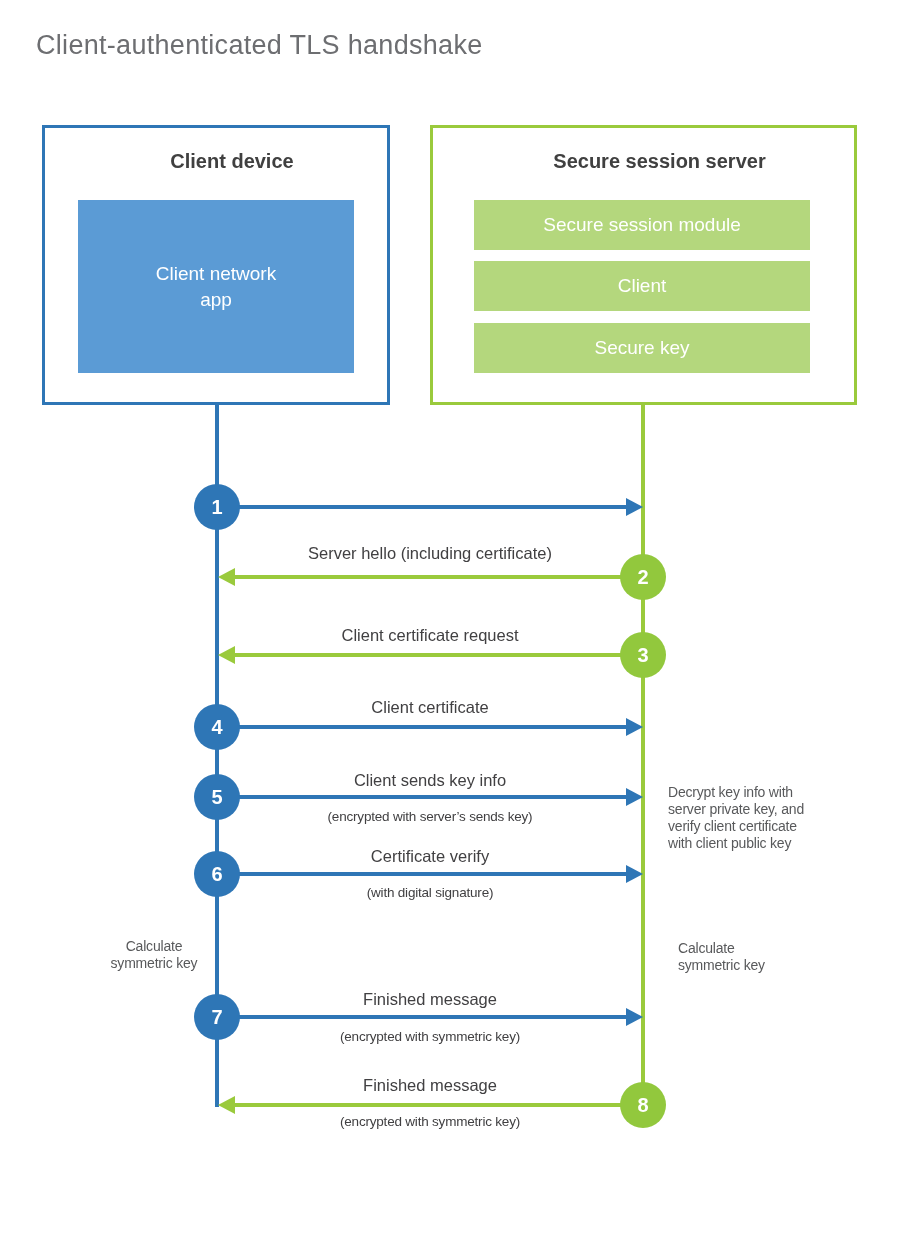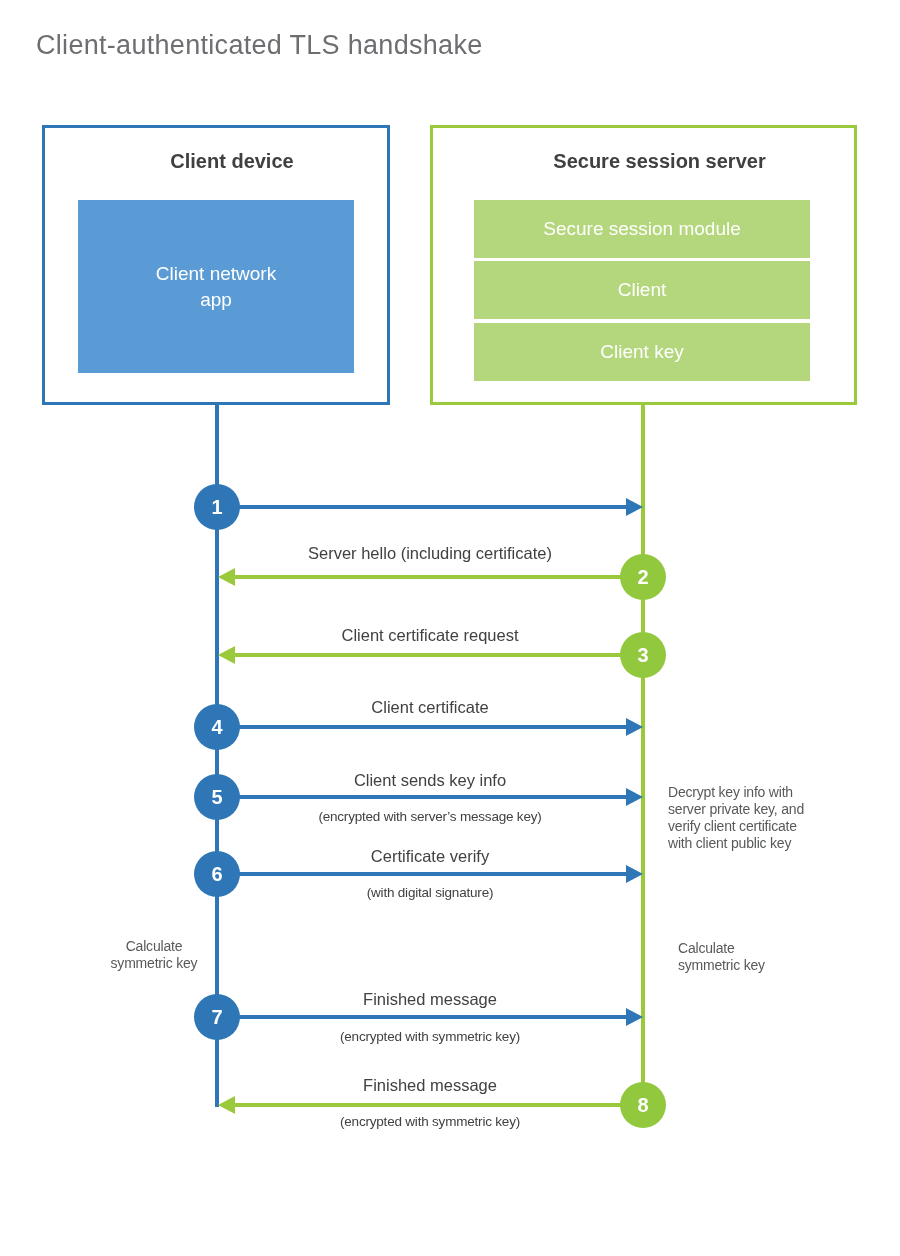--- a/index.html
+++ b/index.html
@@ -35,21 +35,21 @@
     position: absolute; left: 0; top: 22px; width: 100%;
     text-align: center; font-size: 20px; font-weight: 700; color: #404040; margin-left: 16px;
   }
   .client-app {
     position: absolute; left: 33px; top: 72px; width: 276px; height: 173px;
     background: var(--blue-light); color: #ffffff; font-size: 19px;
     display: flex; align-items: center; justify-content: center;
     text-align: center; white-space: pre-line; line-height: 26px;
   }
   .server-bar {
-    position: absolute; left: 41px; width: 336px; height: 58px;
+    position: absolute; left: 41px; width: 336px; height: 50px;
     background: var(--green-light); color: #ffffff; font-size: 19px;
     display: flex; align-items: center; justify-content: center;
   }
   .bar-1 { top: 72px; }
   .bar-2 { top: 133px; }
   .bar-3 { top: 195px; }
   
   .lifeline { position: absolute; width: 4px; }
   .lifeline.client-line { left: 215px; top: 405px; height: 702px; background: var(--blue); }
   .lifeline.server-line { left: 641px; top: 405px; height: 700px; background: var(--green); }
@@ -96,21 +96,21 @@
   <div class="actor client">
     <div class="actor-title">Client device</div>
     <div class="client-app">Client network
 app</div>
   </div>
 
   <div class="actor server">
     <div class="actor-title">Secure session server</div>
     <div class="server-bar bar-1">Secure session module</div>
     <div class="server-bar bar-2">Client</div>
-    <div class="server-bar bar-3">Client key</div>
+    <div class="server-bar bar-3">Secure key</div>
   </div>
 
   <div class="lifeline client-line"></div>
   <div class="lifeline server-line"></div>
 
   <div class="shaft blue" style="left:217px;top:505px;width:410px"></div>
   <div class="head right blue" style="left:626px;top:498px"></div>
   <div class="badge blue" style="top:484px">1</div>
 
   <div class="msg-label" style="top:544px">Server hello (including certificate)</div>
@@ -125,21 +125,21 @@
 
   <div class="msg-label" style="top:698px">Client certificate</div>
   <div class="shaft blue" style="left:217px;top:725px;width:410px"></div>
   <div class="head right blue" style="left:626px;top:718px"></div>
   <div class="badge blue" style="top:704px">4</div>
 
   <div class="msg-label" style="top:771px">Client sends key info</div>
   <div class="shaft blue" style="left:217px;top:795px;width:410px"></div>
   <div class="head right blue" style="left:626px;top:788px"></div>
   <div class="badge blue" style="top:774px">5</div>
-  <div class="msg-sub" style="top:809px">(encrypted with server’s message key)</div>
+  <div class="msg-sub" style="top:809px">(encrypted with server’s sends key)</div>
 
   <div class="msg-label" style="top:847px">Certificate verify</div>
   <div class="shaft blue" style="left:217px;top:872px;width:410px"></div>
   <div class="head right blue" style="left:626px;top:865px"></div>
   <div class="badge blue" style="top:851px">6</div>
   <div class="msg-sub" style="top:885px">(with digital signature)</div>
 
   <div class="msg-label" style="top:990px">Finished message</div>
   <div class="shaft blue" style="left:217px;top:1015px;width:410px"></div>
   <div class="head right blue" style="left:626px;top:1008px"></div>

